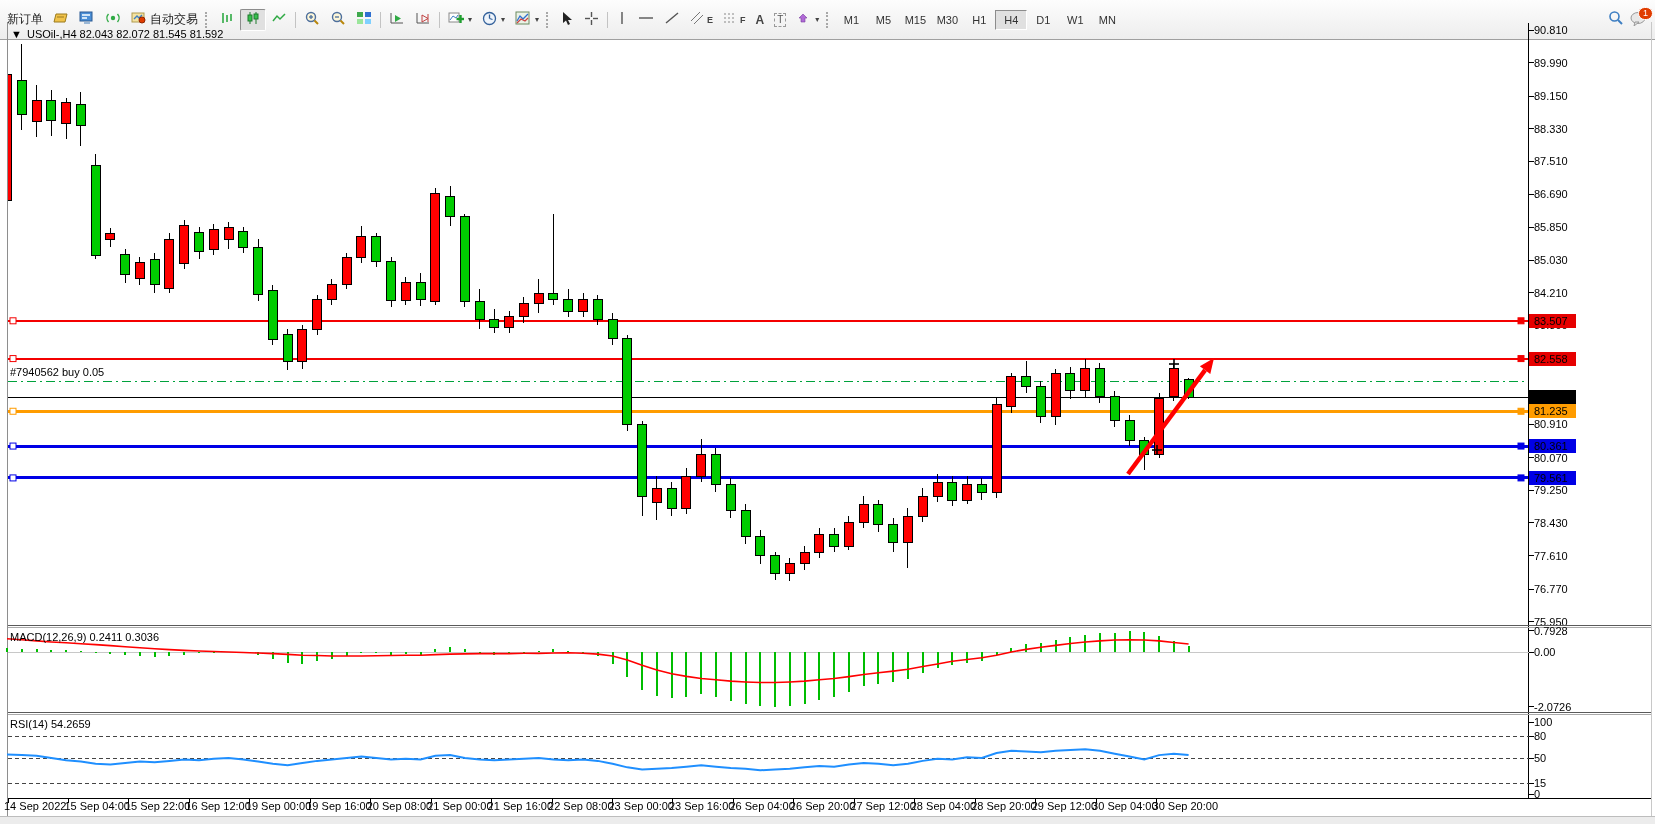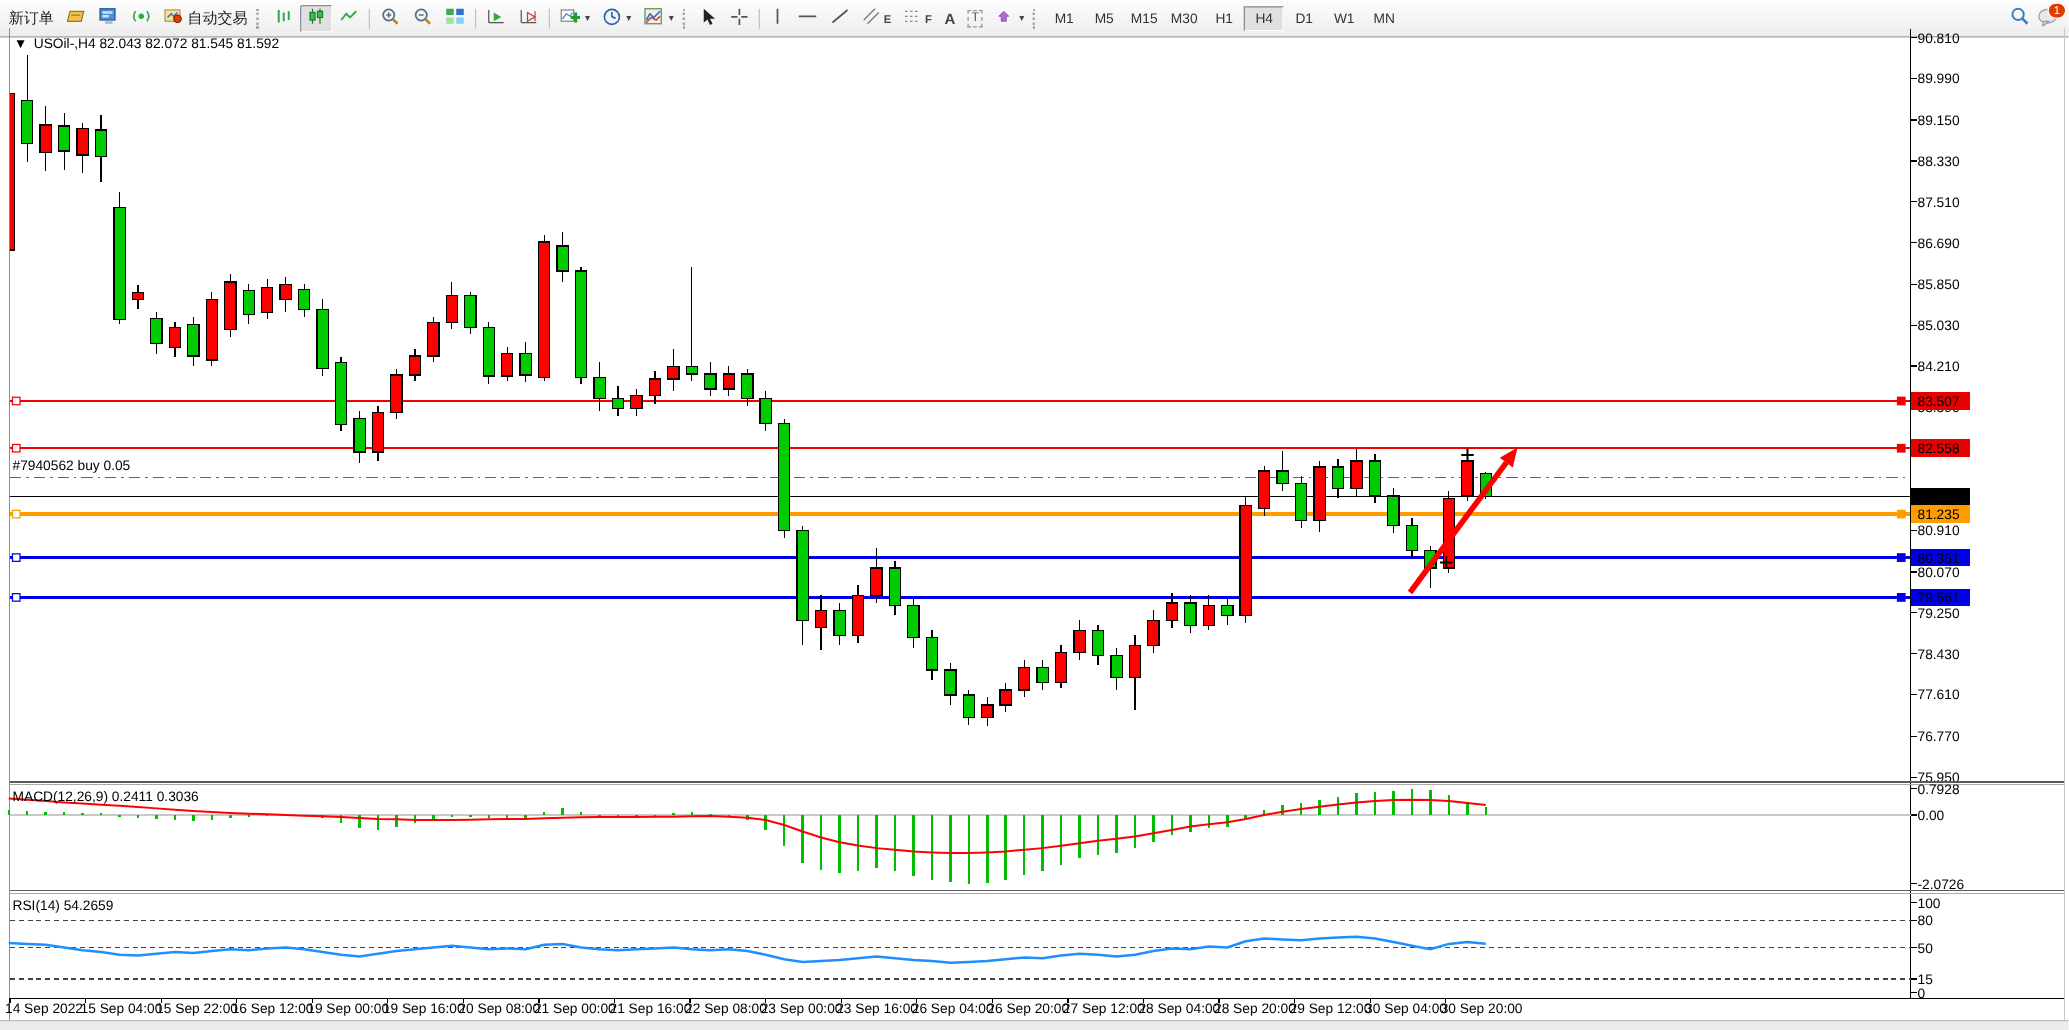--- a/index.html
+++ b/index.html
@@ -1,19 +1,19 @@
 <!DOCTYPE html>
 <html><head>
 <meta charset="utf-8">
 <style>
   html,body{margin:0;padding:0;background:#fff;width:1655px;height:824px;overflow:hidden;
     font-family:"Liberation Sans",sans-serif;-webkit-font-smoothing:antialiased;}
   #app{position:relative;width:1655px;height:824px;background:#fff;}
   
-  #toolbar{position:absolute;top:0;left:0;width:1655px;height:30px;
+  #toolbar{position:absolute;top:0;left:0;width:1655px;height:40px;
     background:linear-gradient(#fdfdfd,#ededed);border-bottom:1px solid #9f9f9f;
     display:flex;align-items:center;padding:0 2px;box-sizing:border-box;font-size:12px;color:#222;}
   .tb-btn{height:20px;display:flex;align-items:center;gap:3px;padding:0 4px;border:1px solid transparent;
     border-radius:2px;cursor:default;white-space:nowrap;}
   .tb-btn.pressed{background:#e0e0e0;border:1px solid;border-color:#8c8c8c #ffffff #ffffff #8c8c8c;}
   .tb-sep{width:1px;height:16px;background:#c3c3c3;margin:0 3px;}
   .tb-grip{width:3px;height:16px;border-left:2px dotted #a8a8a8;margin:0 4px 0 2px;}
   .tb-caret{font-size:8px;color:#444;margin-left:1px;}
   .tb-right{margin-left:auto;display:flex;align-items:center;gap:6px;padding-right:6px;}
   .tf-btn{height:18px;min-width:24px;display:flex;align-items:center;justify-content:center;

